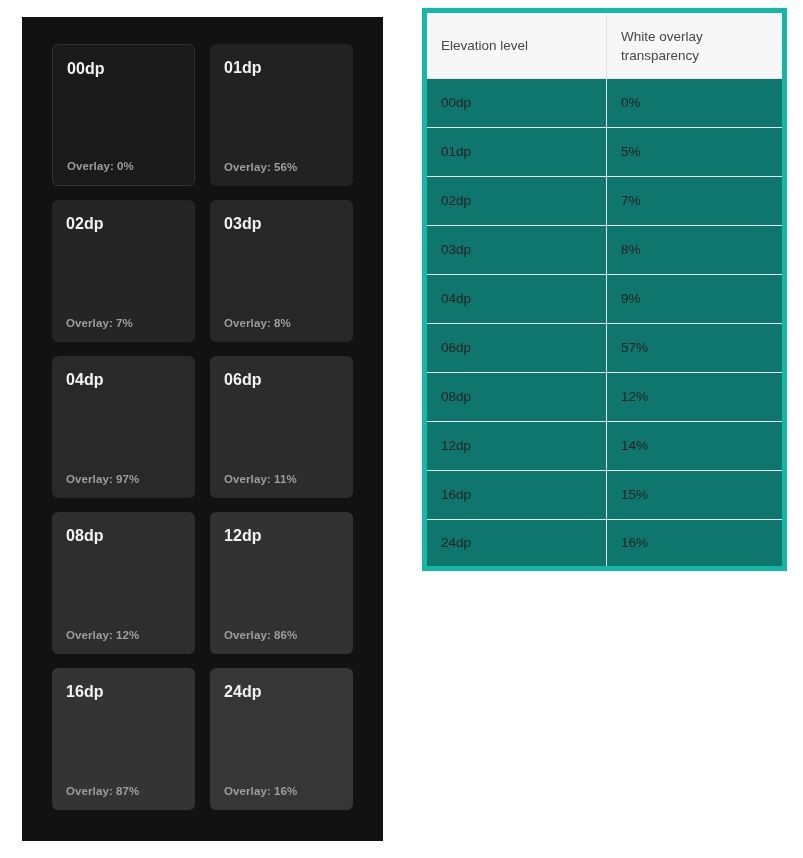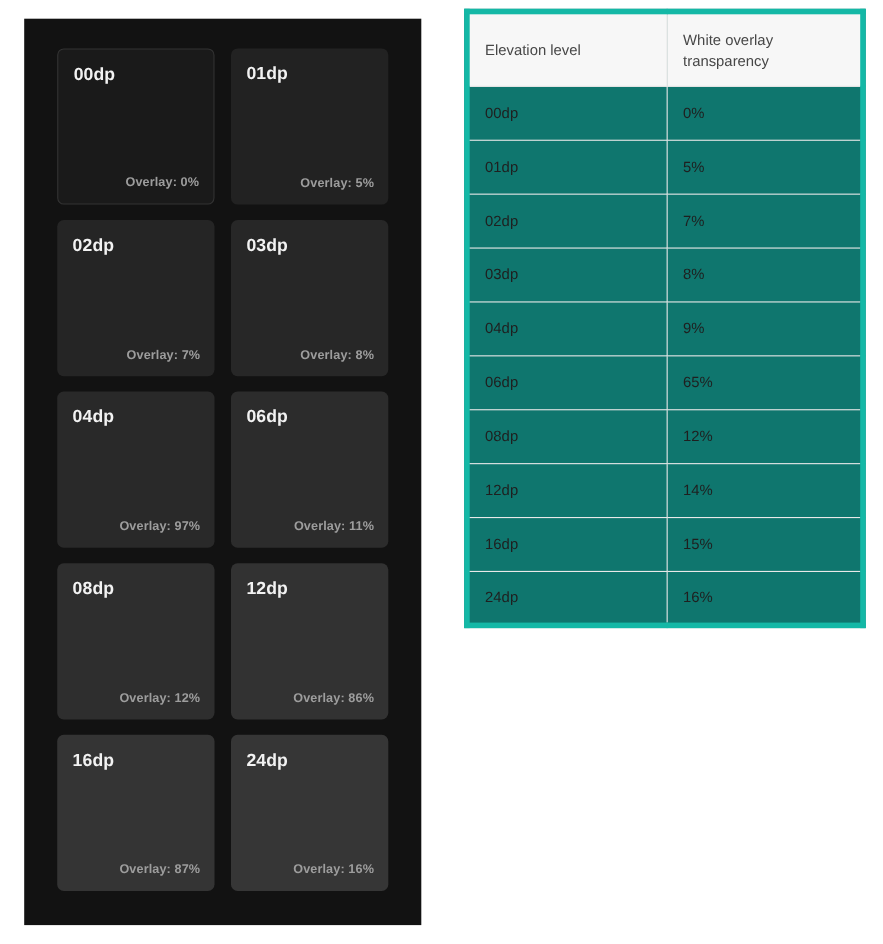--- a/index.html
+++ b/index.html
@@ -55,21 +55,20 @@
     font-weight: bold;
     color: #f2f2f2;
     letter-spacing: .1px;
     line-height: 19px;
   }
 
   .elev-card-overlay {
     font-size: 11.5px;
     font-weight: bold;
     color: #9d9d9d;
-    text-align: right;
     letter-spacing: .1px;
     line-height: 14px;
   }
 
   
   #elevation-table {
     position: absolute;
     left: 422px;
     top: 8px;
     width: 360px;
@@ -117,21 +116,21 @@
 <div id="stage">
 
   <div id="elevation-panel">
     <div id="elevation-grid">
         <div class="elev-card has-border" style="background: rgb(26, 26, 26);">
           <div class="elev-card-title">00dp</div>
           <div class="elev-card-overlay">Overlay: 0%</div>
         </div>
         <div class="elev-card" style="background: rgb(34, 34, 34);">
           <div class="elev-card-title">01dp</div>
-          <div class="elev-card-overlay">Overlay: 5%</div>
+          <div class="elev-card-overlay">Overlay: 56%</div>
         </div>
         <div class="elev-card" style="background: rgb(37, 37, 37);">
           <div class="elev-card-title">02dp</div>
           <div class="elev-card-overlay">Overlay: 7%</div>
         </div>
         <div class="elev-card" style="background: rgb(39, 39, 39);">
           <div class="elev-card-title">03dp</div>
           <div class="elev-card-overlay">Overlay: 8%</div>
         </div>
         <div class="elev-card" style="background: rgb(41, 41, 41);">
@@ -188,21 +187,21 @@
         <tr>
           <td>03dp</td>
           <td>8%</td>
         </tr>
         <tr>
           <td>04dp</td>
           <td>9%</td>
         </tr>
         <tr>
           <td>06dp</td>
-          <td>65%</td>
+          <td>57%</td>
         </tr>
         <tr>
           <td>08dp</td>
           <td>12%</td>
         </tr>
         <tr>
           <td>12dp</td>
           <td>14%</td>
         </tr>
         <tr>

